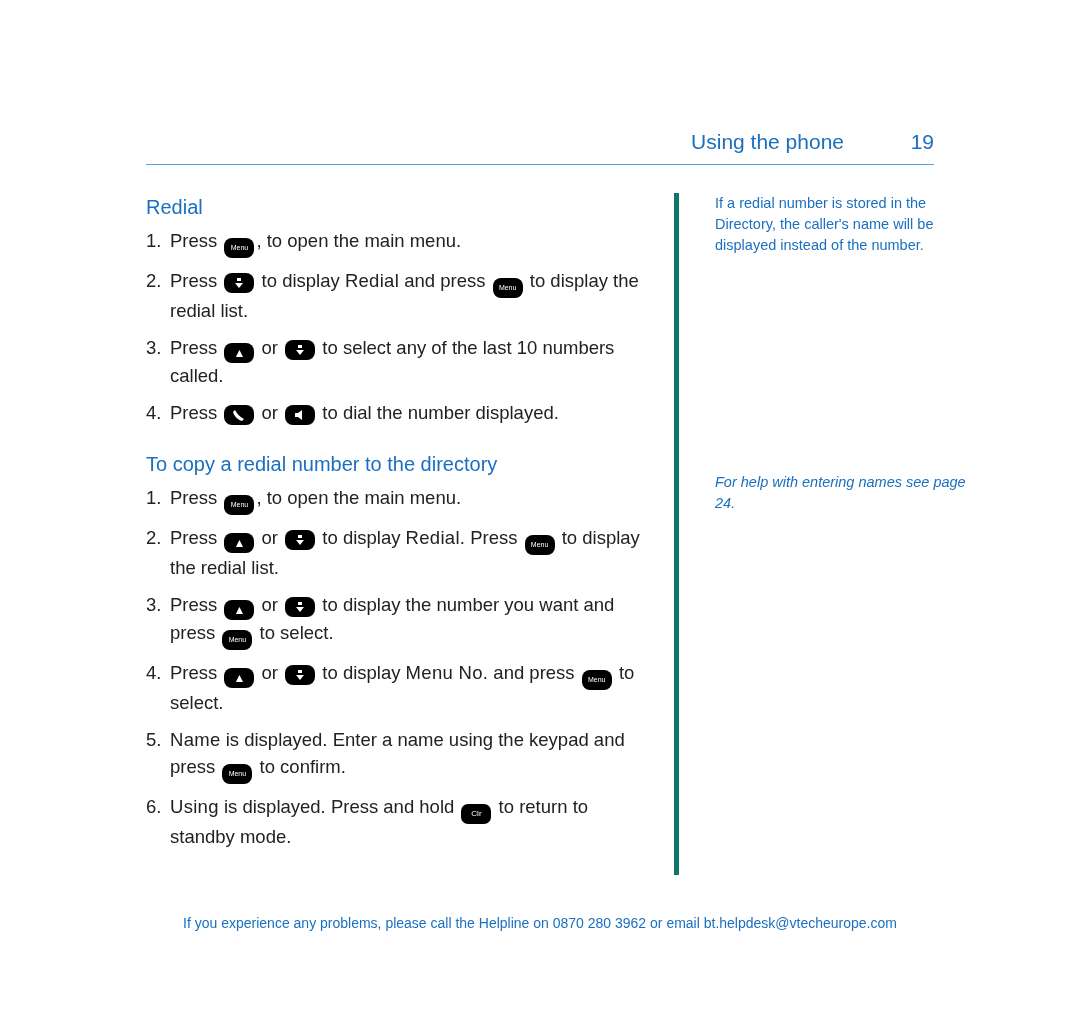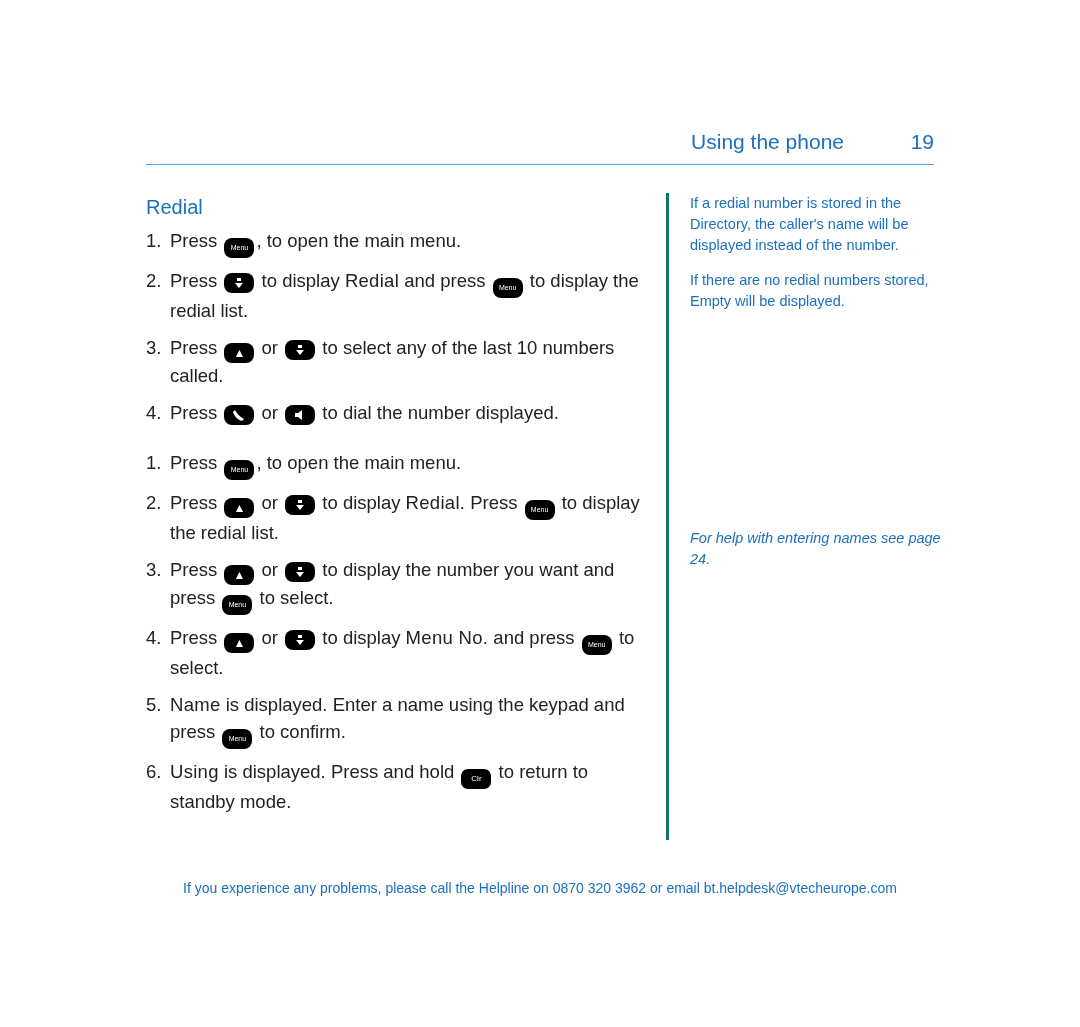--- a/index.html
+++ b/index.html
@@ -34,33 +34,33 @@
   .header-page {
     color: #1a6fc0;
     font-size: 21px;
     font-weight: 400;
     width: 30px;
     text-align: right;
     margin-left: 24px;
   }
   .cols {
     display: flex;
-    gap: 0;
+    gap: 8px;
   }
   .main {
     flex: 0 0 498px;
     padding-right: 22px;
     font-size: 18.5px;
     line-height: 1.45;
     color: #222;
   }
   .side {
     flex: 0 0 268px;
-    padding-left: 21px;
-    border-left: 3px solid #0f766e;
+    padding-left: 36px;
+    border-left: 5px solid #0f766e;
     color: #1a6fc0;
     font-size: 14.5px;
     line-height: 1.45;
   }
   .side-block { margin-bottom: 14px; }
   .side-block.aligned { margin-top: 216px; font-style: italic; }
   h2.sec {
     margin: 0 0 6px 0;
     font-weight: 400;
     font-size: 20px;
@@ -141,20 +141,21 @@
               <svg viewBox="0 0 14 14">
                 <path d="M3 2c2 4 5 7 9 9l-2 2c-4-1-8-5-9-9z" fill="#fff"></path>
               </svg>
             </span> or <span class="key">
               <svg viewBox="0 0 14 14">
                 <polygon points="2,5 5,5 9,2 9,12 5,9 2,9" fill="#fff"></polygon>
               </svg>
             </span> to dial the number displayed.</li>
         </ul>
 
+      <h2 class="sec blue">To copy a redial number to the directory</h2>
       <ul class="steps">
           <li><span class="num">1.</span>Press <span class="key menu">Menu</span>, to open the main menu.</li>
           <li><span class="num">2.</span>Press <span class="key">
               <span class="arrow">▲</span>
             </span> or <span class="key">
               <svg viewBox="0 0 14 14">
                 <rect x="5" y="2" width="4" height="3" fill="#fff"></rect>
                 <polygon points="3,7 11,7 7,12" fill="#fff"></polygon>
               </svg>
             </span> to display <span class="screen-word">Redial</span>. Press <span class="key menu">Menu</span> to display the redial list.</li>
@@ -175,21 +176,20 @@
               </svg>
             </span> to display <span class="screen-word">Menu No.</span> and press <span class="key menu">Menu</span> to select.</li>
           <li><span class="num">5.</span><span class="screen-word">Name</span> is displayed. Enter a name using the keypad and press <span class="key menu">Menu</span> to confirm.</li>
           <li><span class="num">6.</span><span class="screen-word">Using</span> is displayed. Press and hold <span class="key small-label">Clr</span> to return to standby mode.</li>
         </ul>
 
     </div>
 
     <div class="side">
       <div class="side-block">If a redial number is stored in the Directory, the caller's name will be displayed instead of the number.</div>
-      <div class="side-block">If there are no redial numbers stored, Empty will be displayed.</div>
       <div class="side-block aligned">For help with entering names see page 24.</div>
     </div>
 
   </div>
 
-  <div class="footer">If you experience any problems, please call the Helpline on 0870 320 3962 or email bt.helpdesk@vtecheurope.com</div>
+  <div class="footer">If you experience any problems, please call the Helpline on 0870 280 3962 or email bt.helpdesk@vtecheurope.com</div>
 
 </div>
 
 </body></html>

